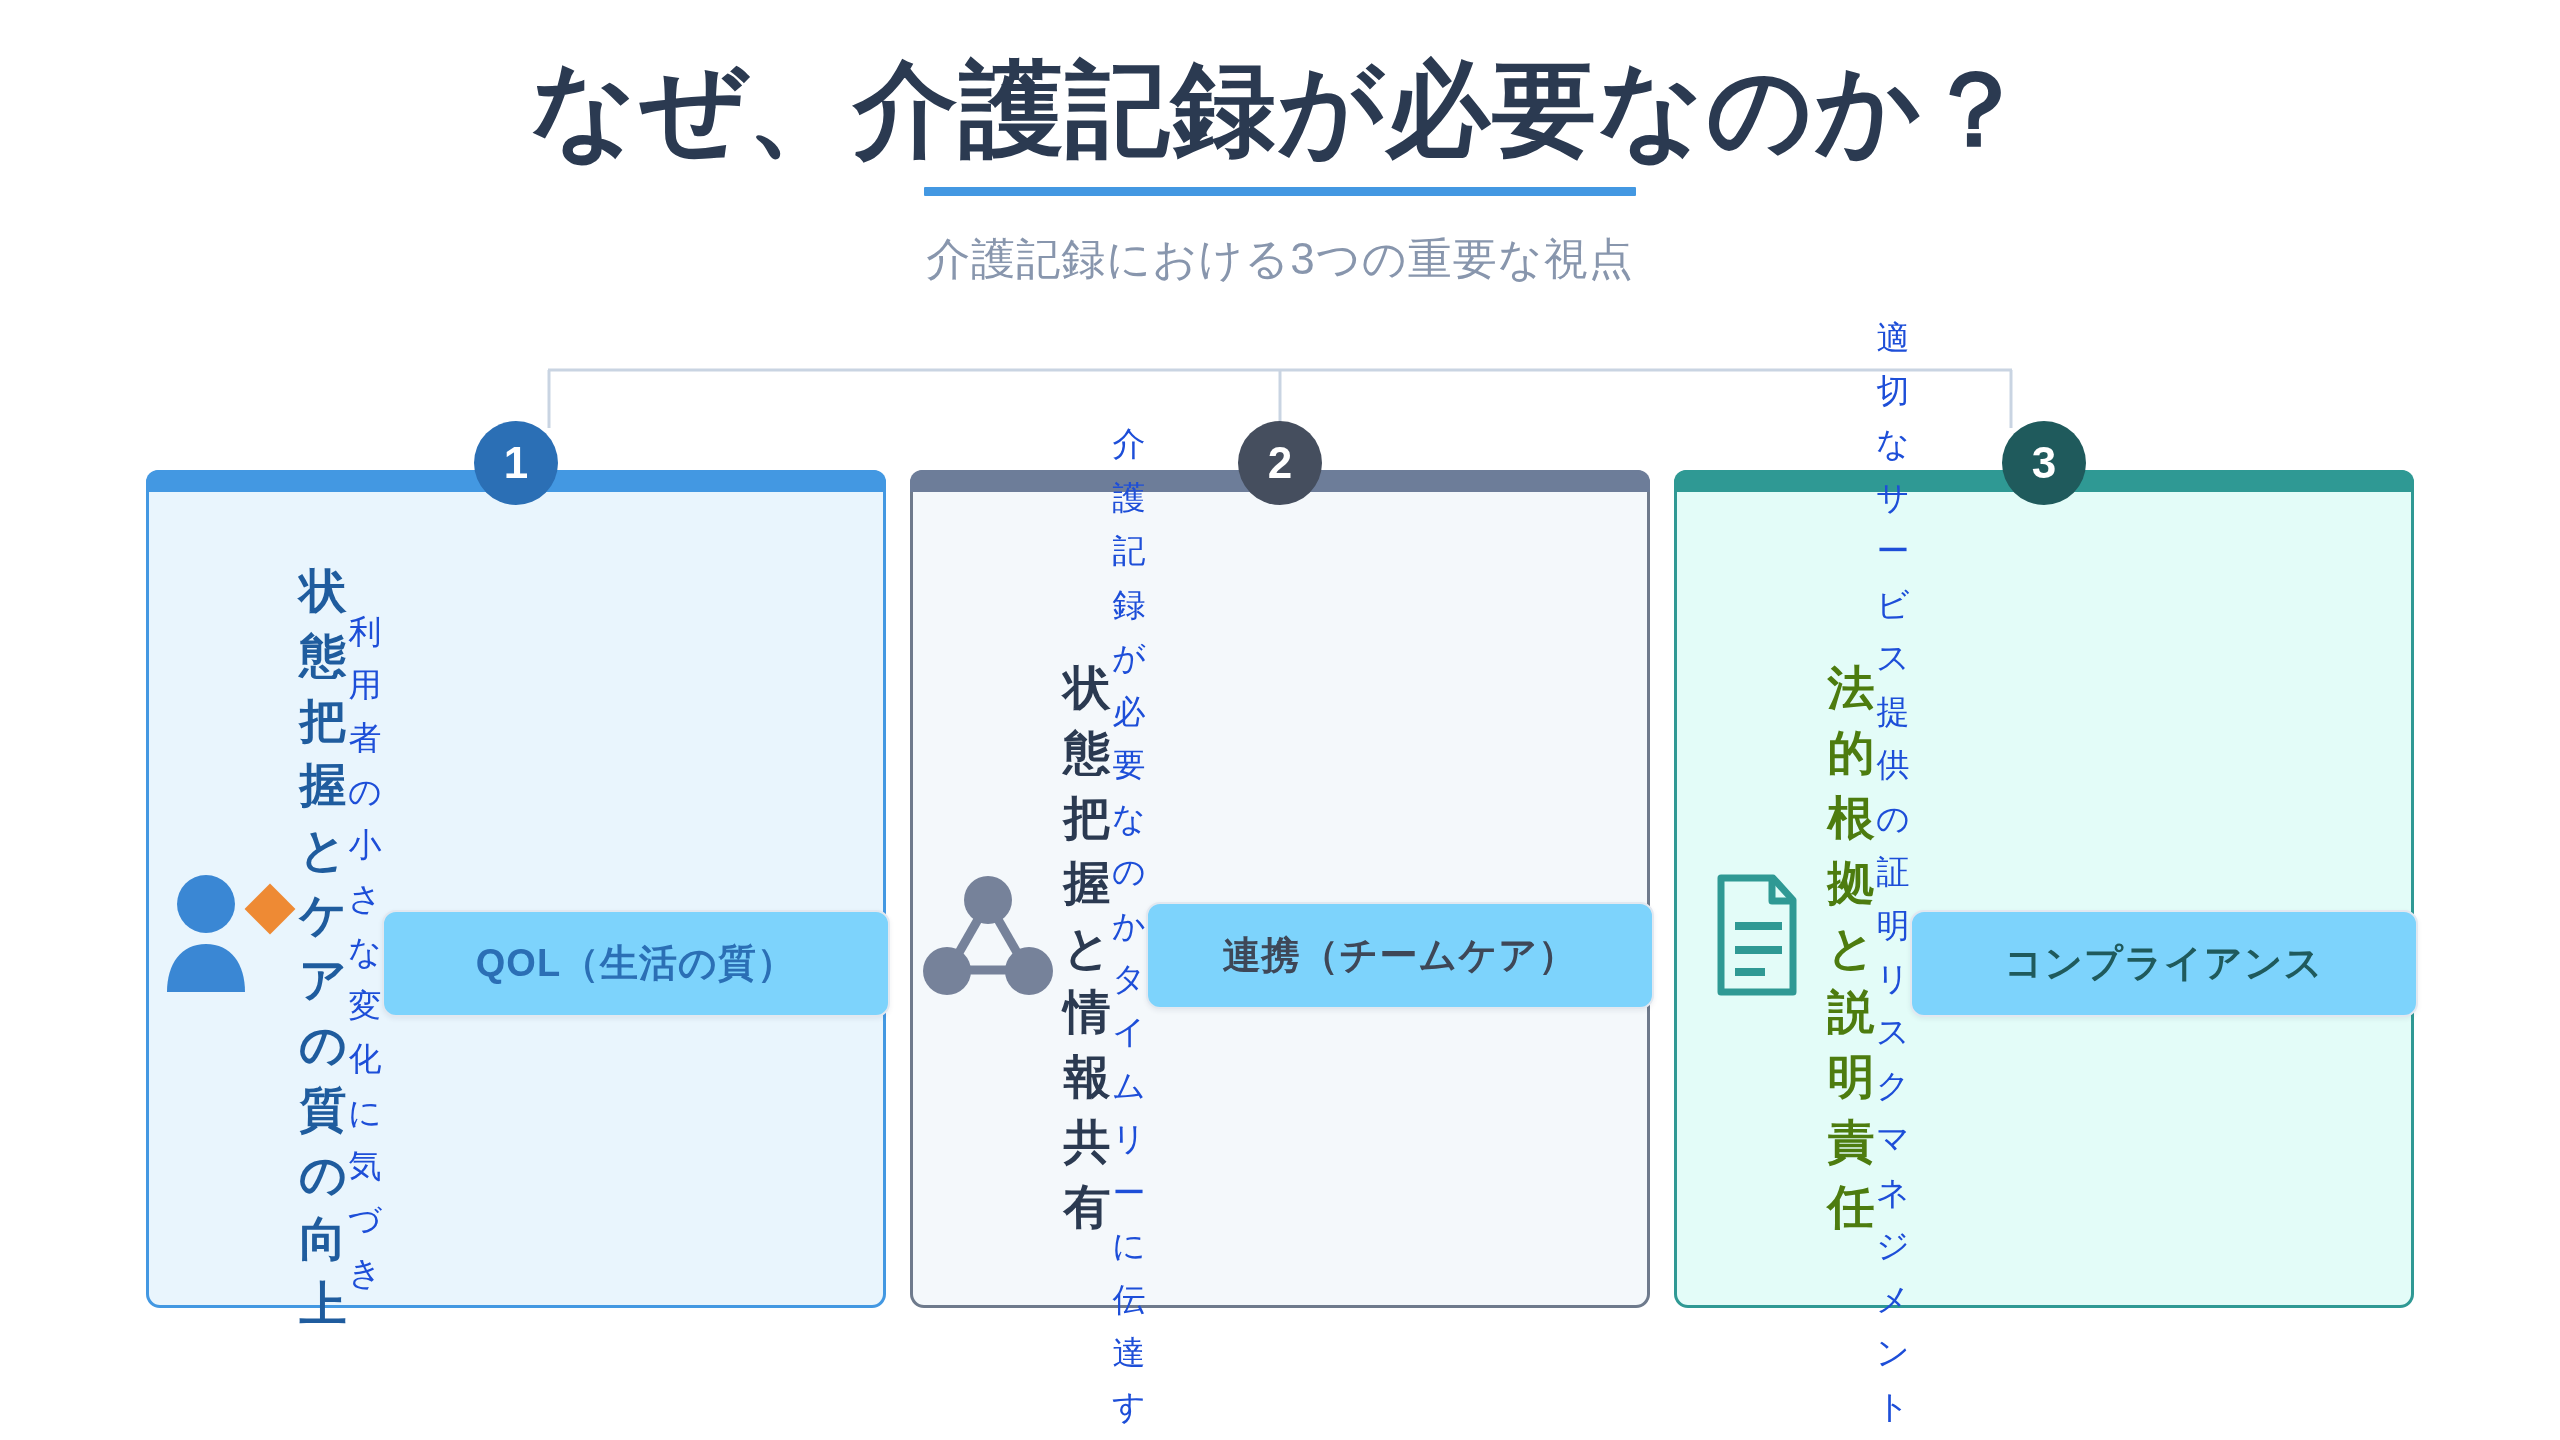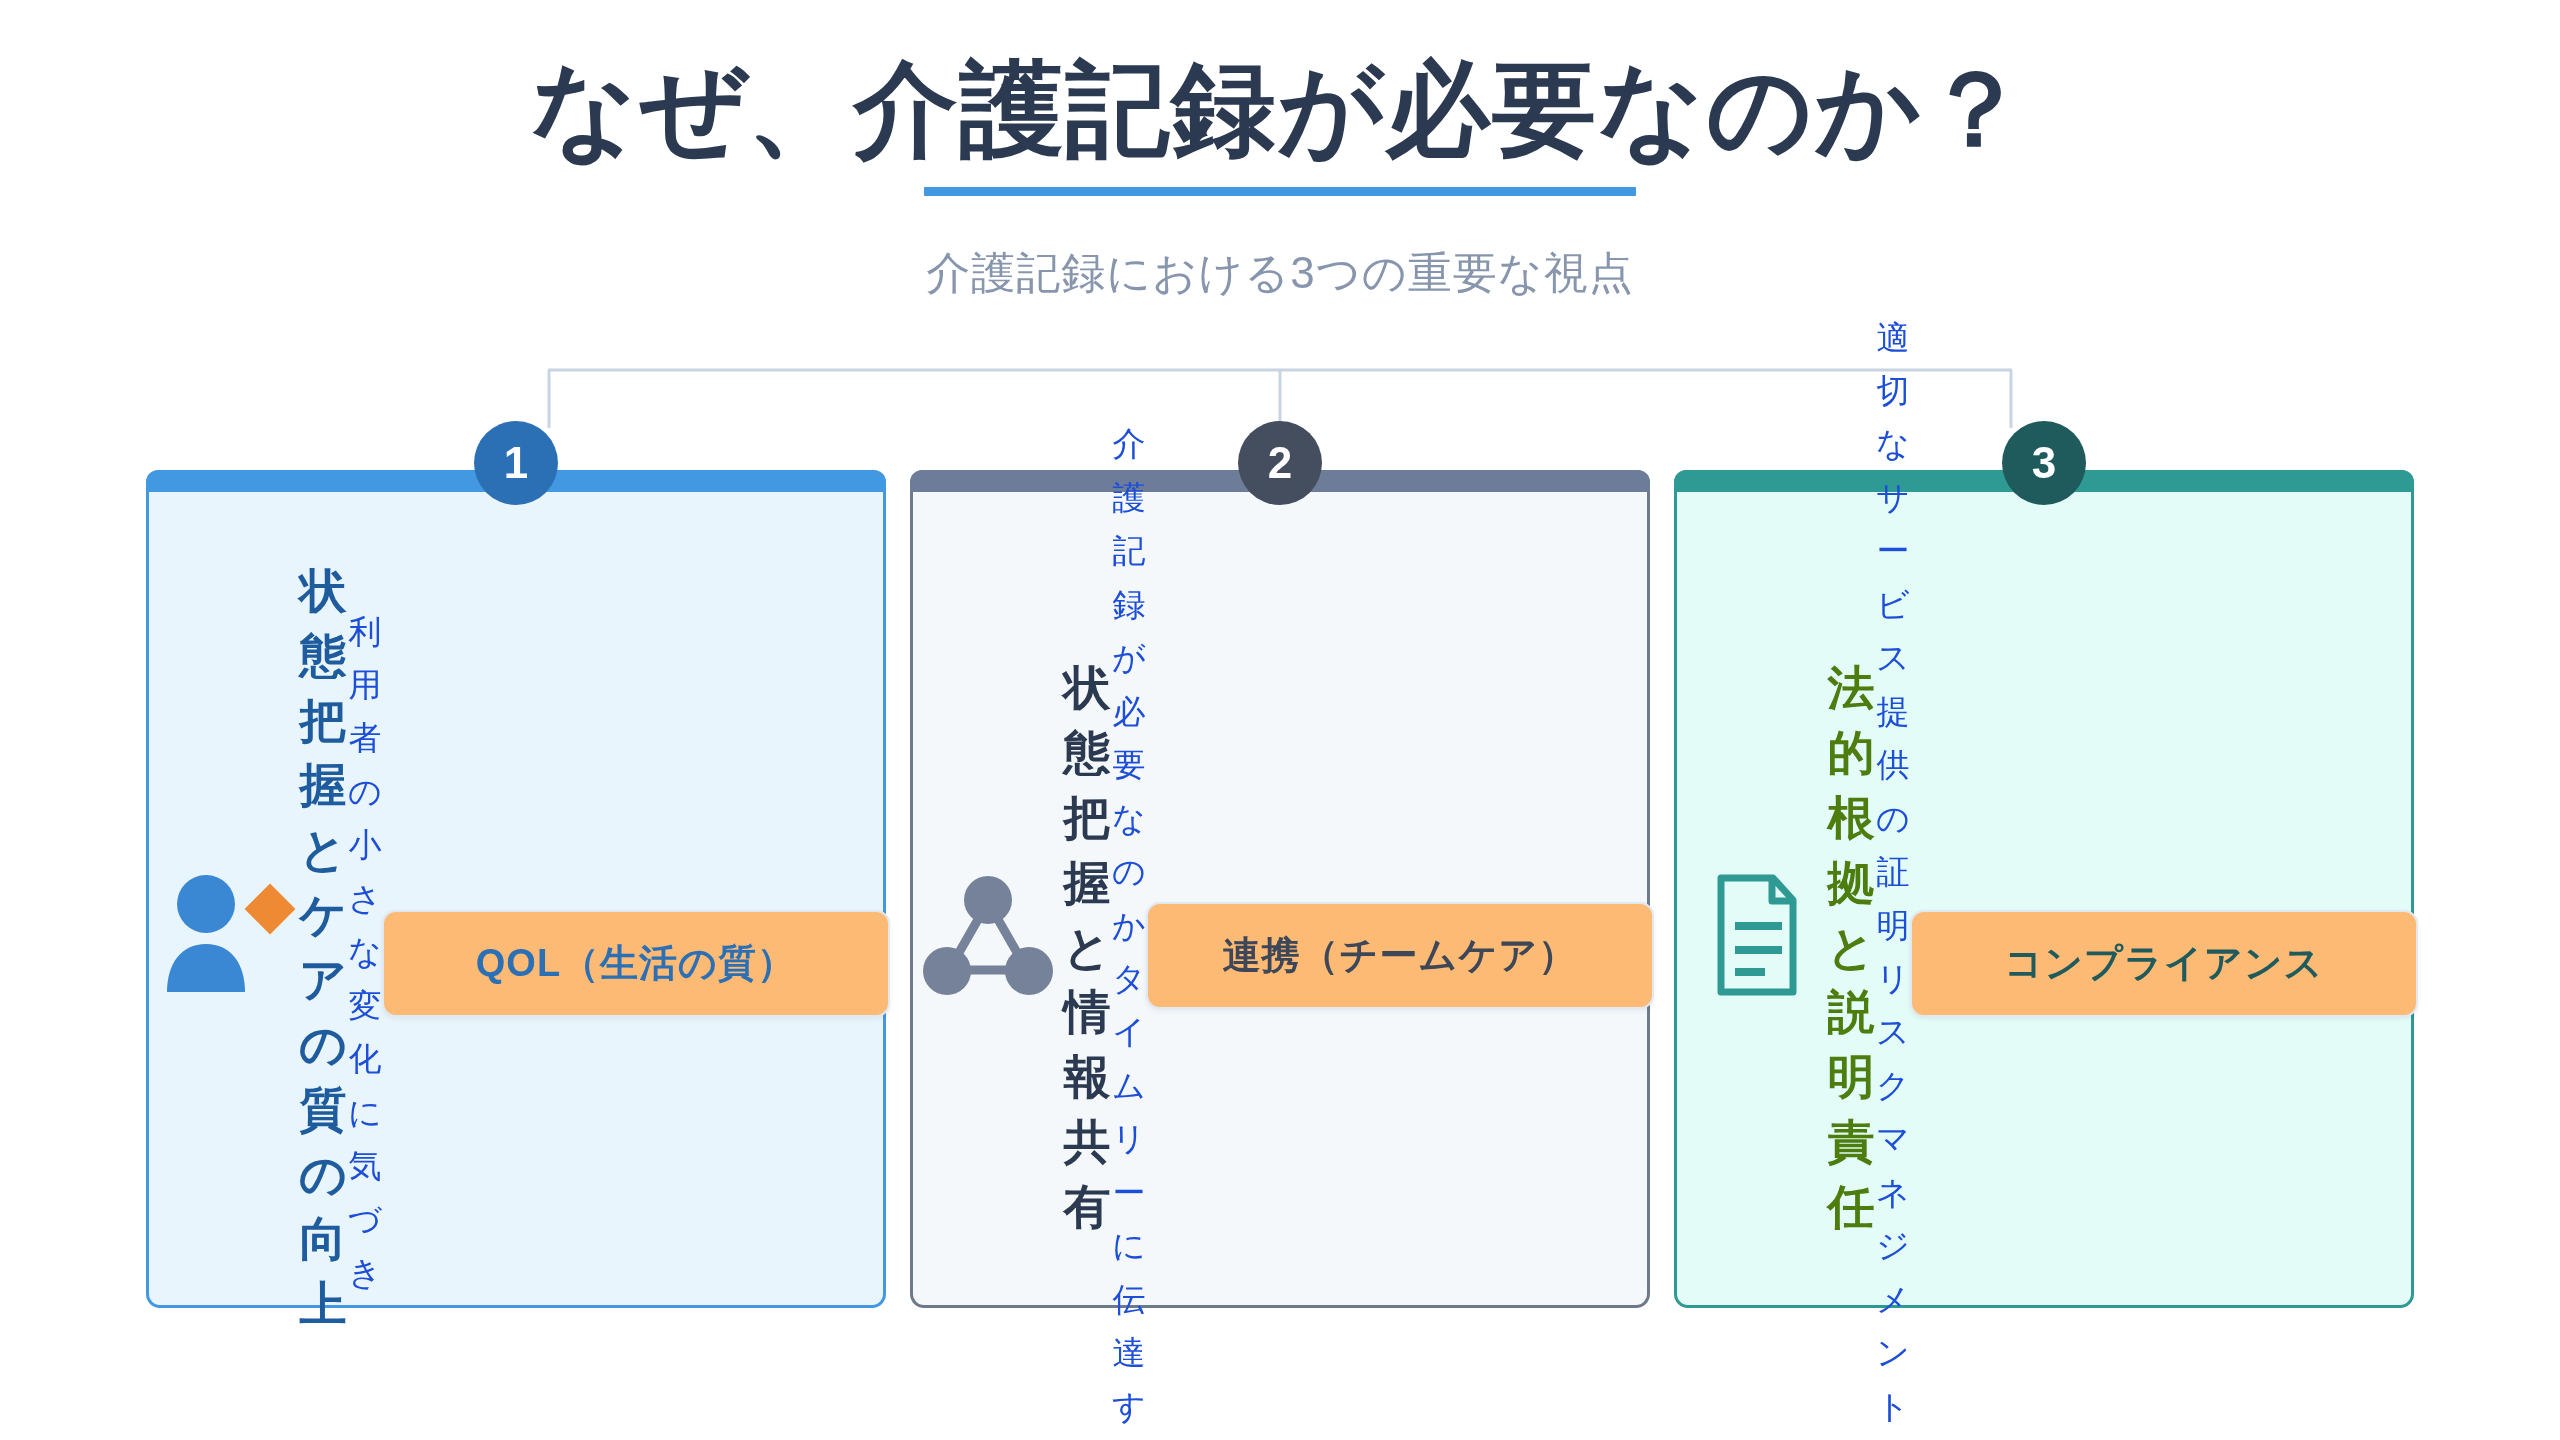--- a/index.html
+++ b/index.html
@@ -30,21 +30,21 @@
     line-height:1.18;
     white-space:nowrap;
   }
   .title-rule {
     width:712px; height:9px;
     background:#4398E2;
     margin:16px auto 0 auto;
     border-radius:1px;
   }
   .subtitle {
-    margin-top:48px;
+    margin-top:34px;
     font-size:44px;
     color:#8896AD;
     font-weight:normal;
     letter-spacing:1px;
     white-space:nowrap;
   }
 
   
   .connector {
     position:absolute;
@@ -123,21 +123,21 @@
     font-size:33px;
     line-height:1.62;
     text-align:center;
     color:#1d4ed8;
     font-weight:normal;
   }
   .card-chip {
     margin-top:56px;
     min-width:508px;
     padding:26px 34px;
-    background:#fdba74;
+    background:#7dd3fc;
     border:2px solid #E2E8F0;
     border-radius:14px;
     font-size:38px;
     font-weight:bold;
     text-align:center;
     box-shadow:0 2px 5px rgba(30,45,70,0.07);
     letter-spacing:1px;
   }
 
   

